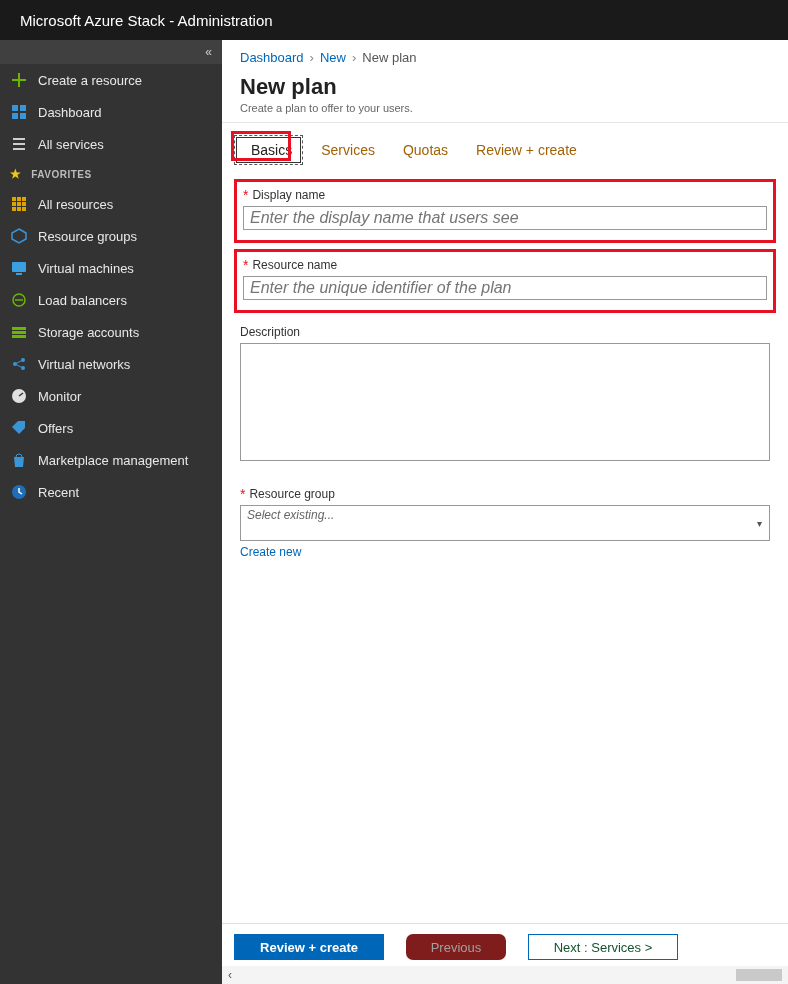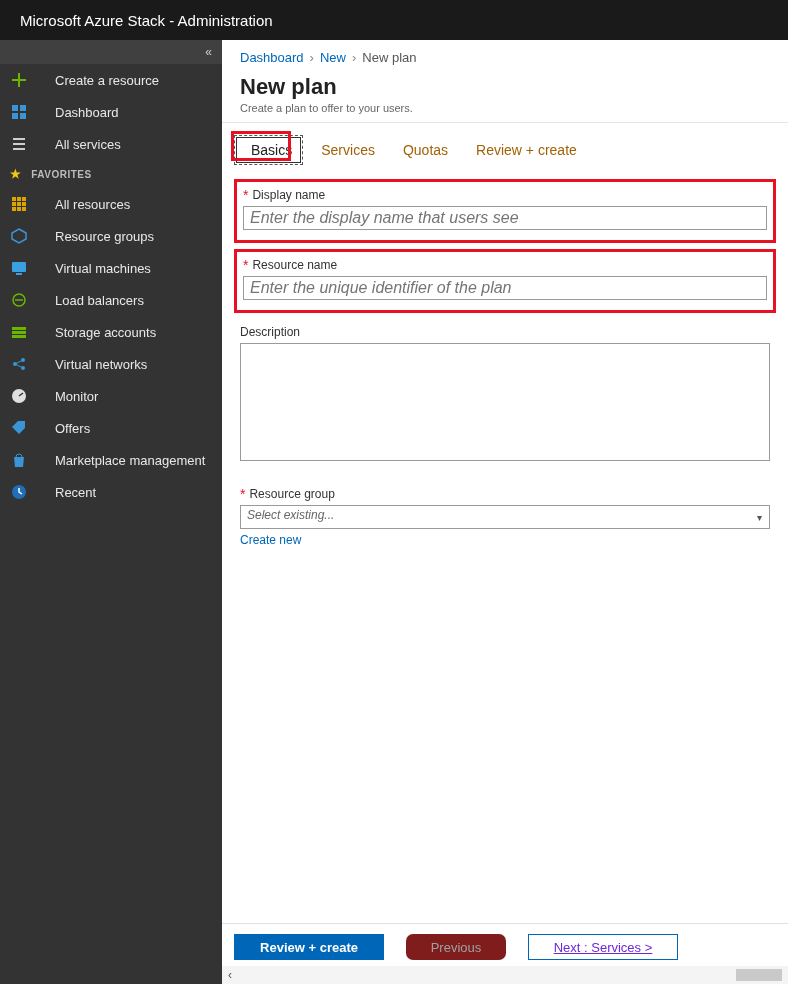--- a/index.html
+++ b/index.html
@@ -4,21 +4,21 @@
 <style>
   * { box-sizing: border-box; margin: 0; padding: 0; font-family: "Segoe UI", Arial, sans-serif; }
   body { width: 788px; height: 984px; overflow: hidden; background: #fff; display: flex; flex-direction: column; }
 
   .topbar { background: #1a1a1a; color: #fff; height: 40px; display: flex; align-items: center; padding: 0 20px; font-size: 15px; }
 
   .main { flex: 1; display: flex; min-height: 0; }
 
   .sidebar { width: 222px; background: #333333; color: #e0e0e0; display: flex; flex-direction: column; font-size: 13px; }
   .collapse-bar { height: 24px; background: #404040; display: flex; align-items: center; justify-content: flex-end; padding-right: 10px; color: #ccc; cursor: pointer; font-size: 12px; }
-  .nav-item { display: flex; align-items: center; height: 32px; padding: 0 10px; gap: 27px; cursor: pointer; color: #e8e8e8; }
+  .nav-item { display: flex; align-items: center; height: 32px; padding: 0 10px; gap: 10px; cursor: pointer; color: #e8e8e8; }
   .nav-icon { width: 18px; height: 18px; display: flex; align-items: center; justify-content: center; flex-shrink: 0; }
   .fav-header { display: flex; align-items: center; height: 28px; padding: 0 10px; gap: 10px; color: #bcbcbc; font-size: 10px; font-weight: 600; letter-spacing: 0.5px; }
   .star { color: #f2c811; font-size: 12px; }
 
   .content { flex: 1; display: flex; flex-direction: column; position: relative; min-height: 0; }
 
   .breadcrumbs { height: 34px; display: flex; align-items: center; padding: 0 18px; font-size: 13px; color: #555; gap: 6px; }
   .breadcrumbs .link { color: #0067b8; cursor: pointer; }
   .breadcrumbs .sep { color: #888; }
   .breadcrumbs .current { color: #555; }
@@ -33,30 +33,30 @@
   .tab.active::after{content:"";}
   .tabs-highlight { position:absolute; border:3px solid #e81123; left:9px; top:8px; width:60px; height:30px; pointer-events:none; }
 
   .form-area { padding: 8px 12px 0 12px; }
   .field-block { padding: 6px 6px 10px 6px; margin-bottom: 6px; position: relative; }
   .highlight-box { border: 3px solid #e81123; }
   .field-label { font-size: 12px; color: #333; display: flex; align-items: center; gap: 4px; margin-bottom: 4px; }
   .req { color: #e81123; font-size: 14px; line-height: 1; }
   .text-input { width: 100%; height: 24px; border: 1px solid #999; padding: 2px 6px; font-size: 16px; font-style: italic; color: #666; background:#fff; }
   .textarea { width: 100%; height: 118px; border: 1px solid #999; padding: 4px 6px; font-size: 12px; resize: none; }
-  .select { width: 100%; height: 24px; border: 1px solid #999; padding: 2px 6px; font-size: 12px; font-style: italic; color: #666; background:#fff; appearance: none; position: relative; }
+  .select { width: 100%; height: 36px; border: 1px solid #999; padding: 2px 6px; font-size: 12px; font-style: italic; color: #666; background:#fff; appearance: none; position: relative; }
   .select-wrap { position: relative; }
   .select-caret { position: absolute; right: 8px; top: 50%; transform: translateY(-50%); pointer-events: none; color:#555; font-size:10px;}
   .link-small { color: #0067b8; font-size: 12px; cursor: pointer; margin-top: 4px; display:inline-block; }
 
   .footer { margin-top: auto; border-top: 1px solid #e0e0e0; padding: 10px 12px 6px; display: flex; gap: 22px; align-items: center; }
   .btn { height: 26px; min-width: 150px; display:flex; align-items:center; justify-content:center; font-size: 13px; cursor: pointer; border: 1px solid transparent; }
   .btn.primary { background: #0067b8; color: #fff; font-weight:600; }
   .btn.disabled { background: #7f1d1d; color: #a0a0a0; min-width: 100px; cursor: default; border-radius: 7px; }
-  .btn.outline { background: #fff; color: #6d28d9; border-color: #0067b8; min-width: 150px; text-decoration: underline; }
+  .btn.outline { background: #fff; color: #14532d; border-color: #0067b8; min-width: 150px; }
 
   .hscroll { height: 18px; background: #f4f4f4; display:flex; align-items:center; justify-content:space-between; padding:0 6px; font-size:12px; color:#555;}
   .hscroll .thumb { width: 46px; height: 12px; background:#c9c9c9; }
 </style>
 </head>
 <body>
 
 <div class="topbar">
   <span>Microsoft Azure Stack - Administration</span>
 </div>

